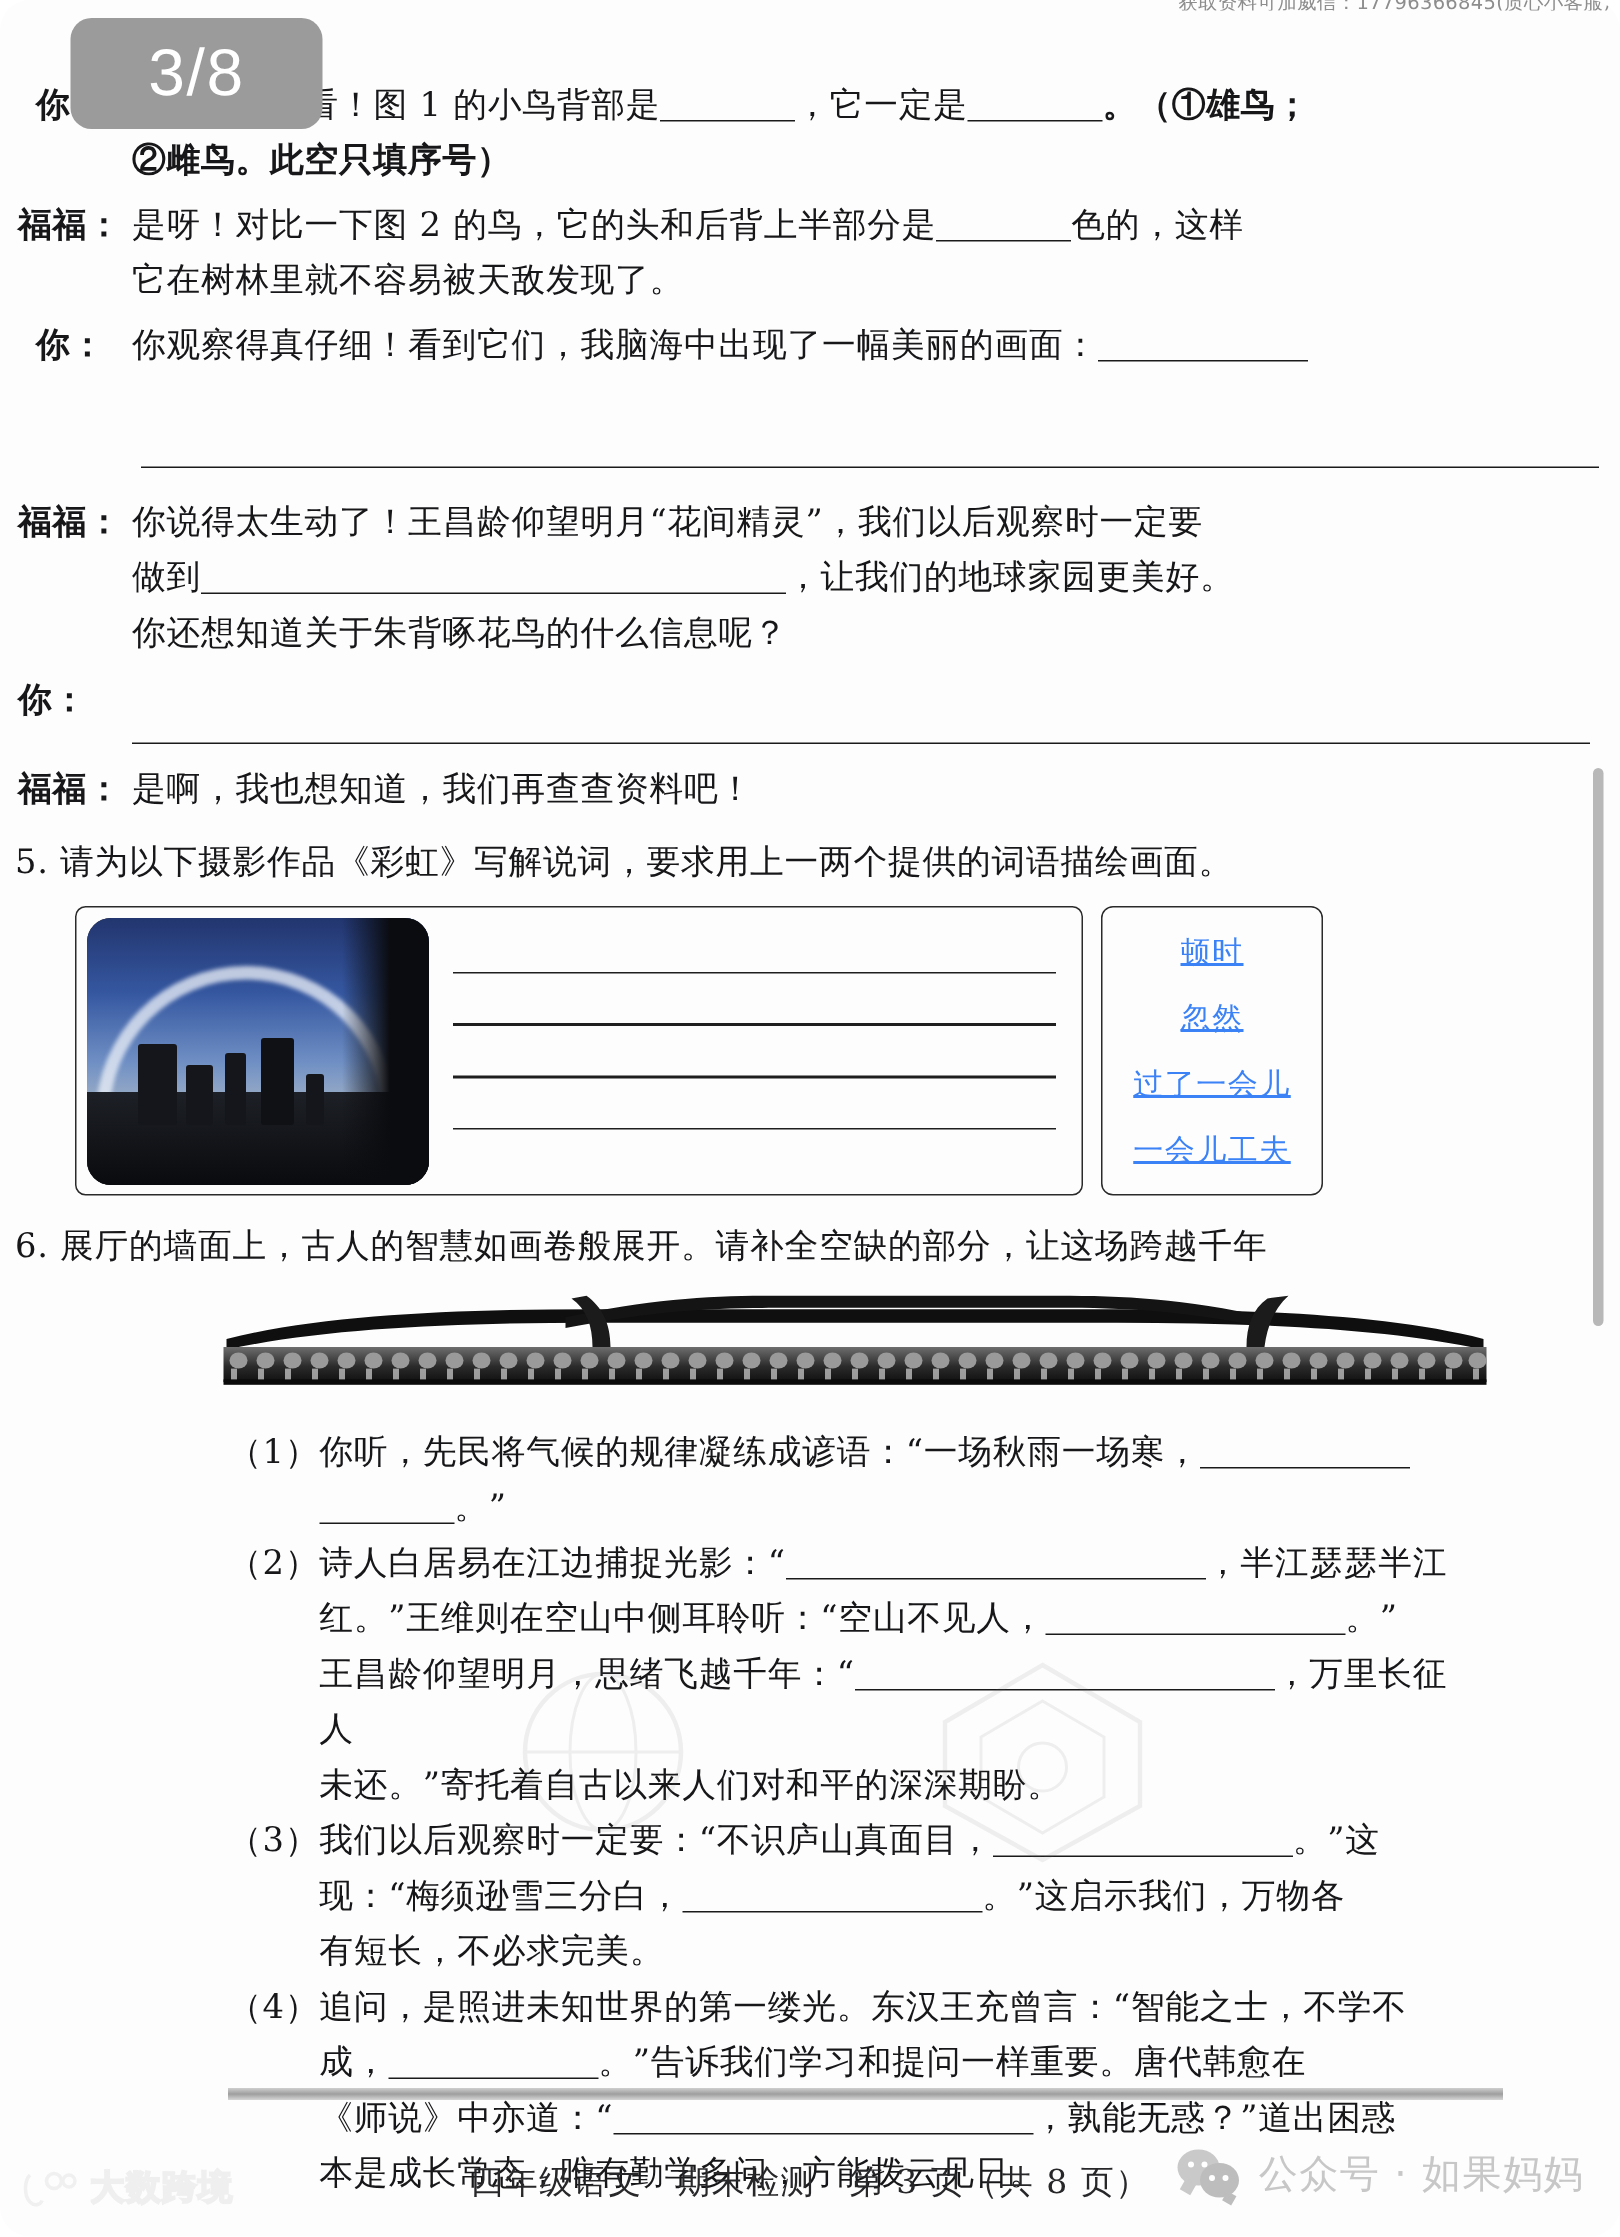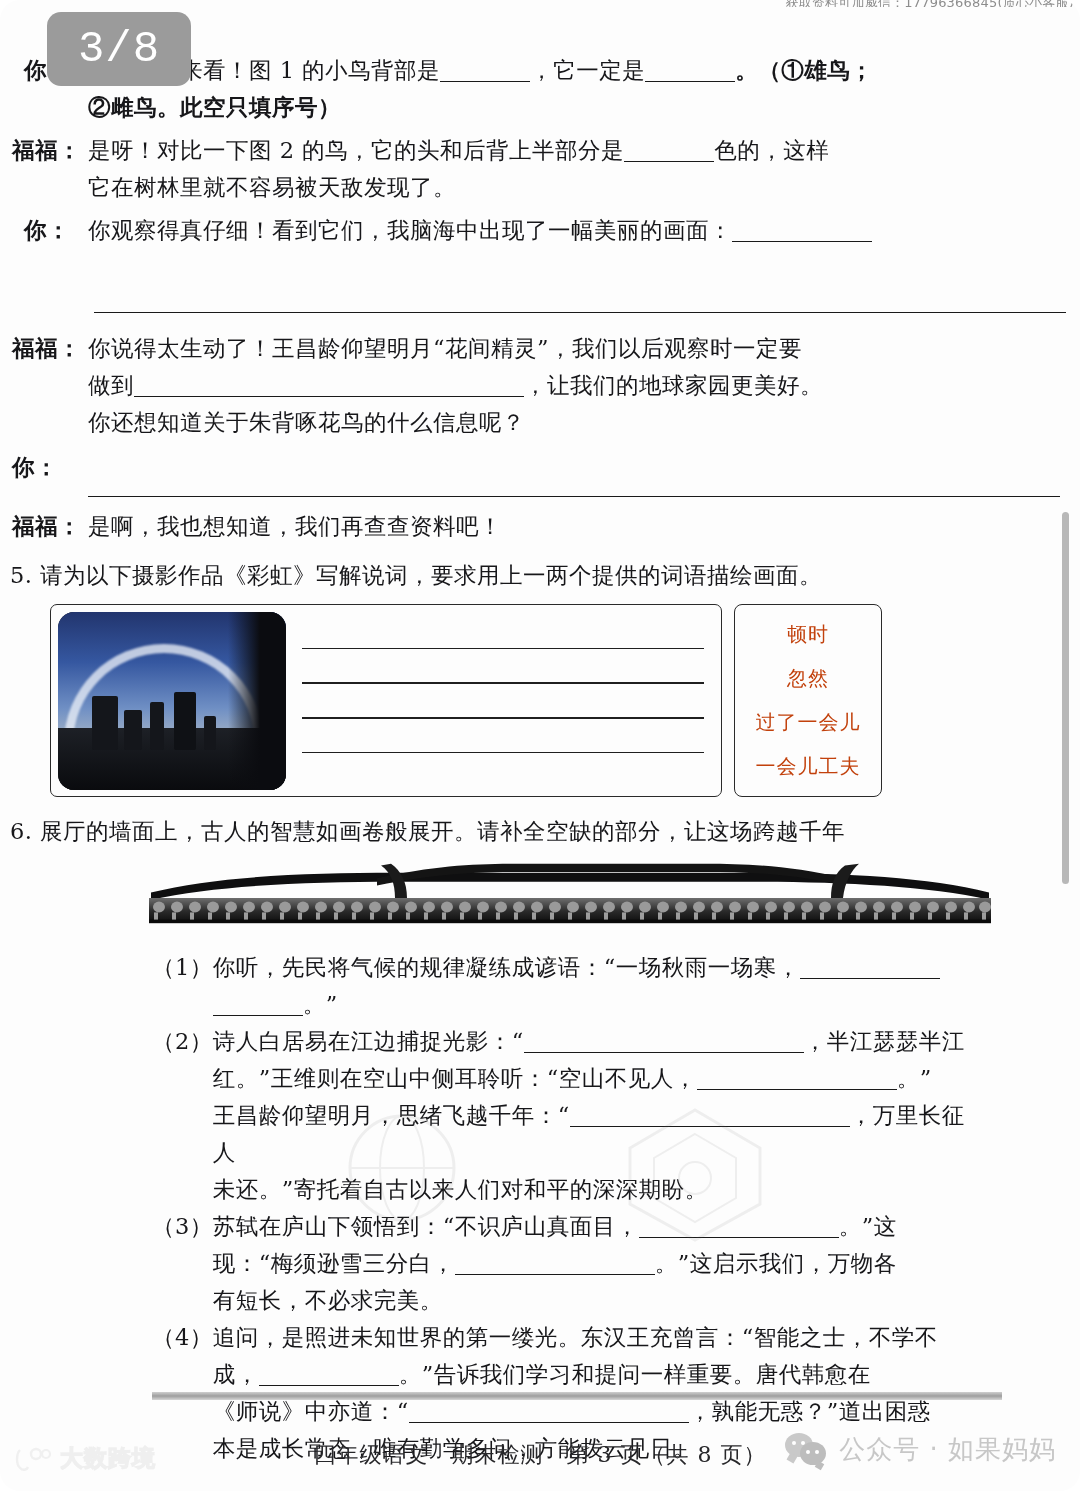--- a/index.html
+++ b/index.html
@@ -34,26 +34,26 @@
     overflow: hidden;
     height: 11px;
     line-height: 13px;
   }
 
   
   .page-badge {
     position: absolute;
     left: 47px;
     top: 12px;
-    width: 144px;
+    width: 168px;
     height: 74px;
     background: #9b9b9b;
     border-radius: 14px;
     color: #ffffff;
-    font-family: Liberation Mono, monospace;
+    font-family: Liberation Sans, sans-serif;
     font-size: 44px;
     font-weight: 300;
     display: flex;
     align-items: center;
     justify-content: center;
     letter-spacing: 1px;
     z-index: 40;
   }
 
   
@@ -197,23 +197,24 @@
     border: 1.6px solid #2a2a2a;
     border-radius: 8px;
     display: flex;
     flex-direction: column;
     align-items: center;
     justify-content: space-around;
     padding: 8px 2px;
   }
   .q5-word {
     font-size: 20px;
-    color: #c2410c;
+    color: #3b82f6;
     white-space: nowrap;
     letter-spacing: 1px;
+    text-decoration: underline;
   }
 
   
   .eave-wrap {
     margin: 12px 0 4px 0;
     padding-left: 145px;
     padding-right: 85px;
   }
 
   
@@ -540,21 +541,21 @@
         <span>诗人白居易在江边捕捉光影：“</span><span class="blank b-xl"></span><span>，半江瑟瑟半江</span>
         <div><span>红。”王维则在空山中侧耳聆听：“空山不见人，</span><span class="blank b-lg"></span><span>。”</span></div>
         <div><span>王昌龄仰望明月，思绪飞越千年：“</span><span class="blank b-xl"></span><span>，万里长征人</span></div>
         <div>未还。”寄托着自古以来人们对和平的深深期盼。</div>
       </div>
     </div>
 
     <div class="subrow">
       <div class="sublabel">（3）</div>
       <div class="subbody">
-        <span>苏轼在庐山下领悟到：“不识庐山真面目，</span><span class="blank b-lg"></span><span>。”这</span>
+        <span>我们以后观察时一定要：“不识庐山真面目，</span><span class="blank b-lg"></span><span>。”这</span>
         <div><span>现：“梅须逊雪三分白，</span><span class="blank b-lg"></span><span>。”这启示我们，万物各</span></div>
         <div>有短长，不必求完美。</div>
       </div>
     </div>
 
     <div class="subrow">
       <div class="sublabel">（4）</div>
       <div class="subbody">
         <span>追问，是照进未知世界的第一缕光。东汉王充曾言：“智能之士，不学不</span>
         <div><span>成，</span><span class="blank b-md"></span><span>。”告诉我们学习和提问一样重要。唐代韩愈在</span></div>

